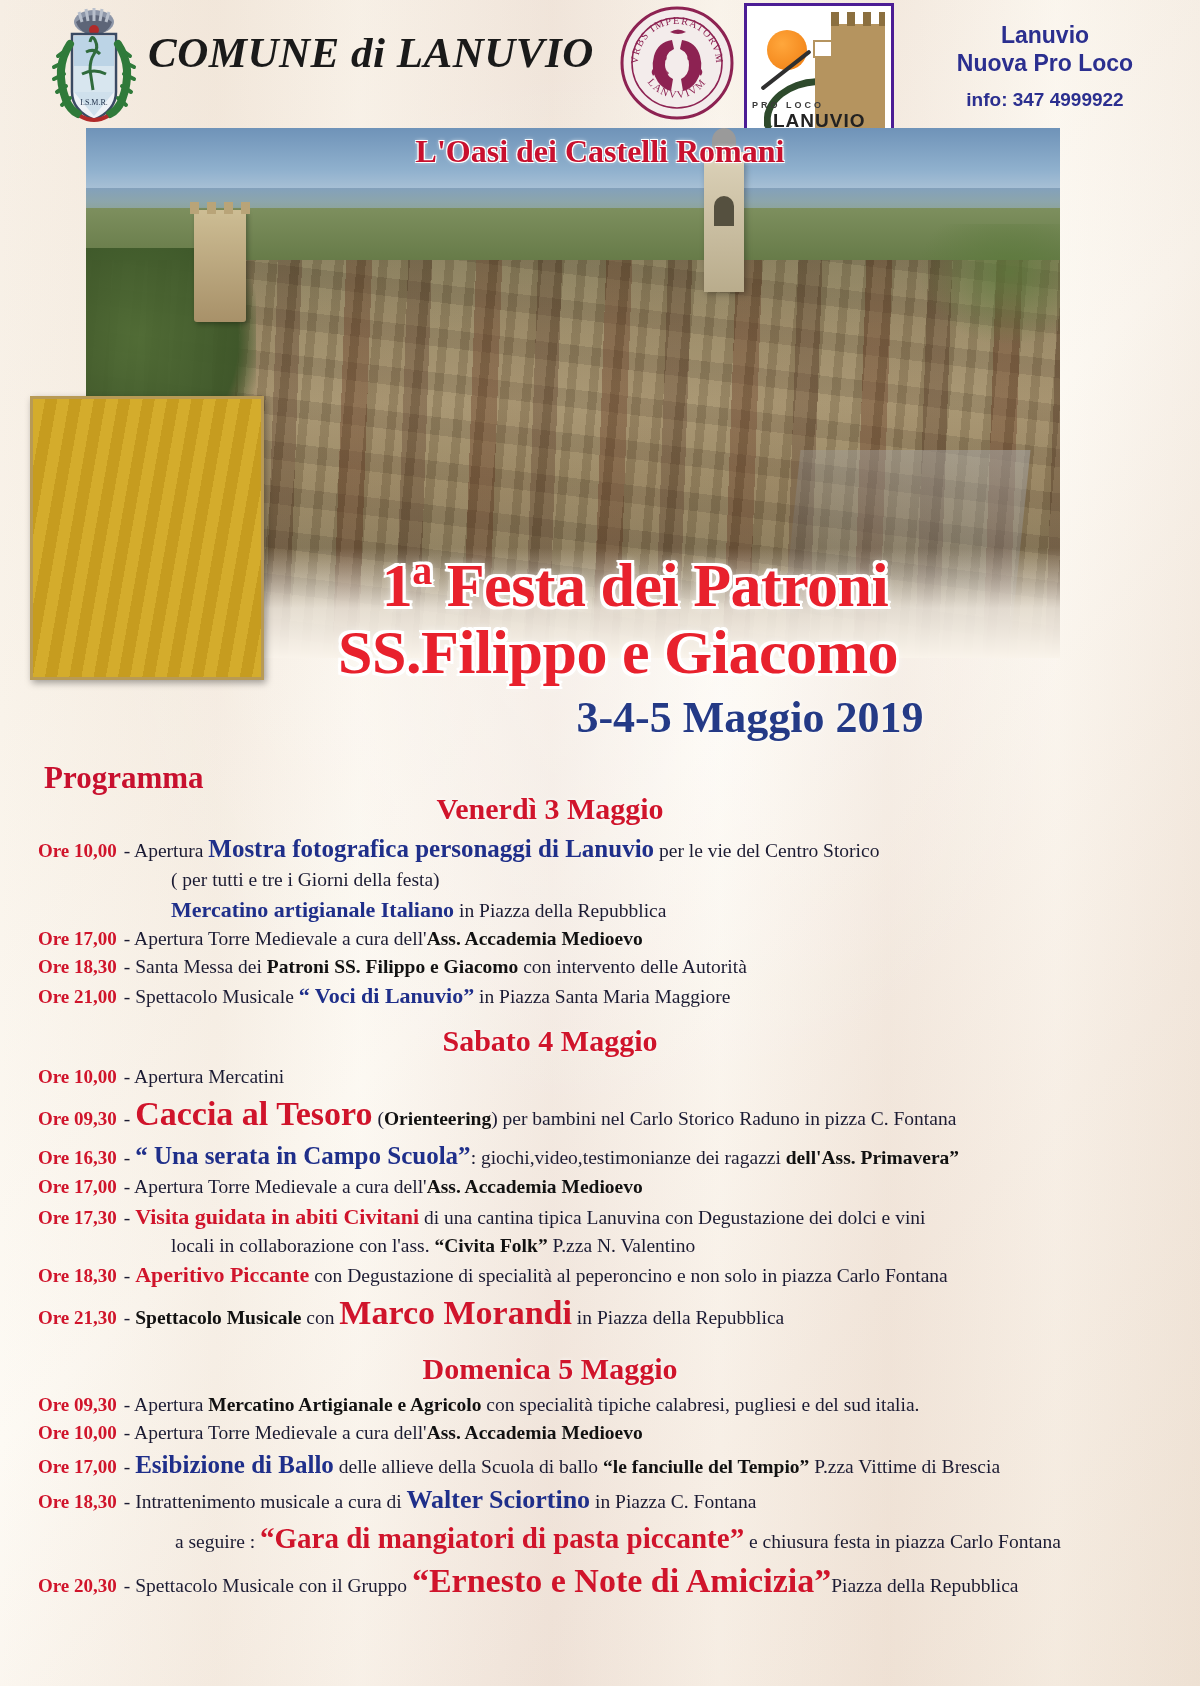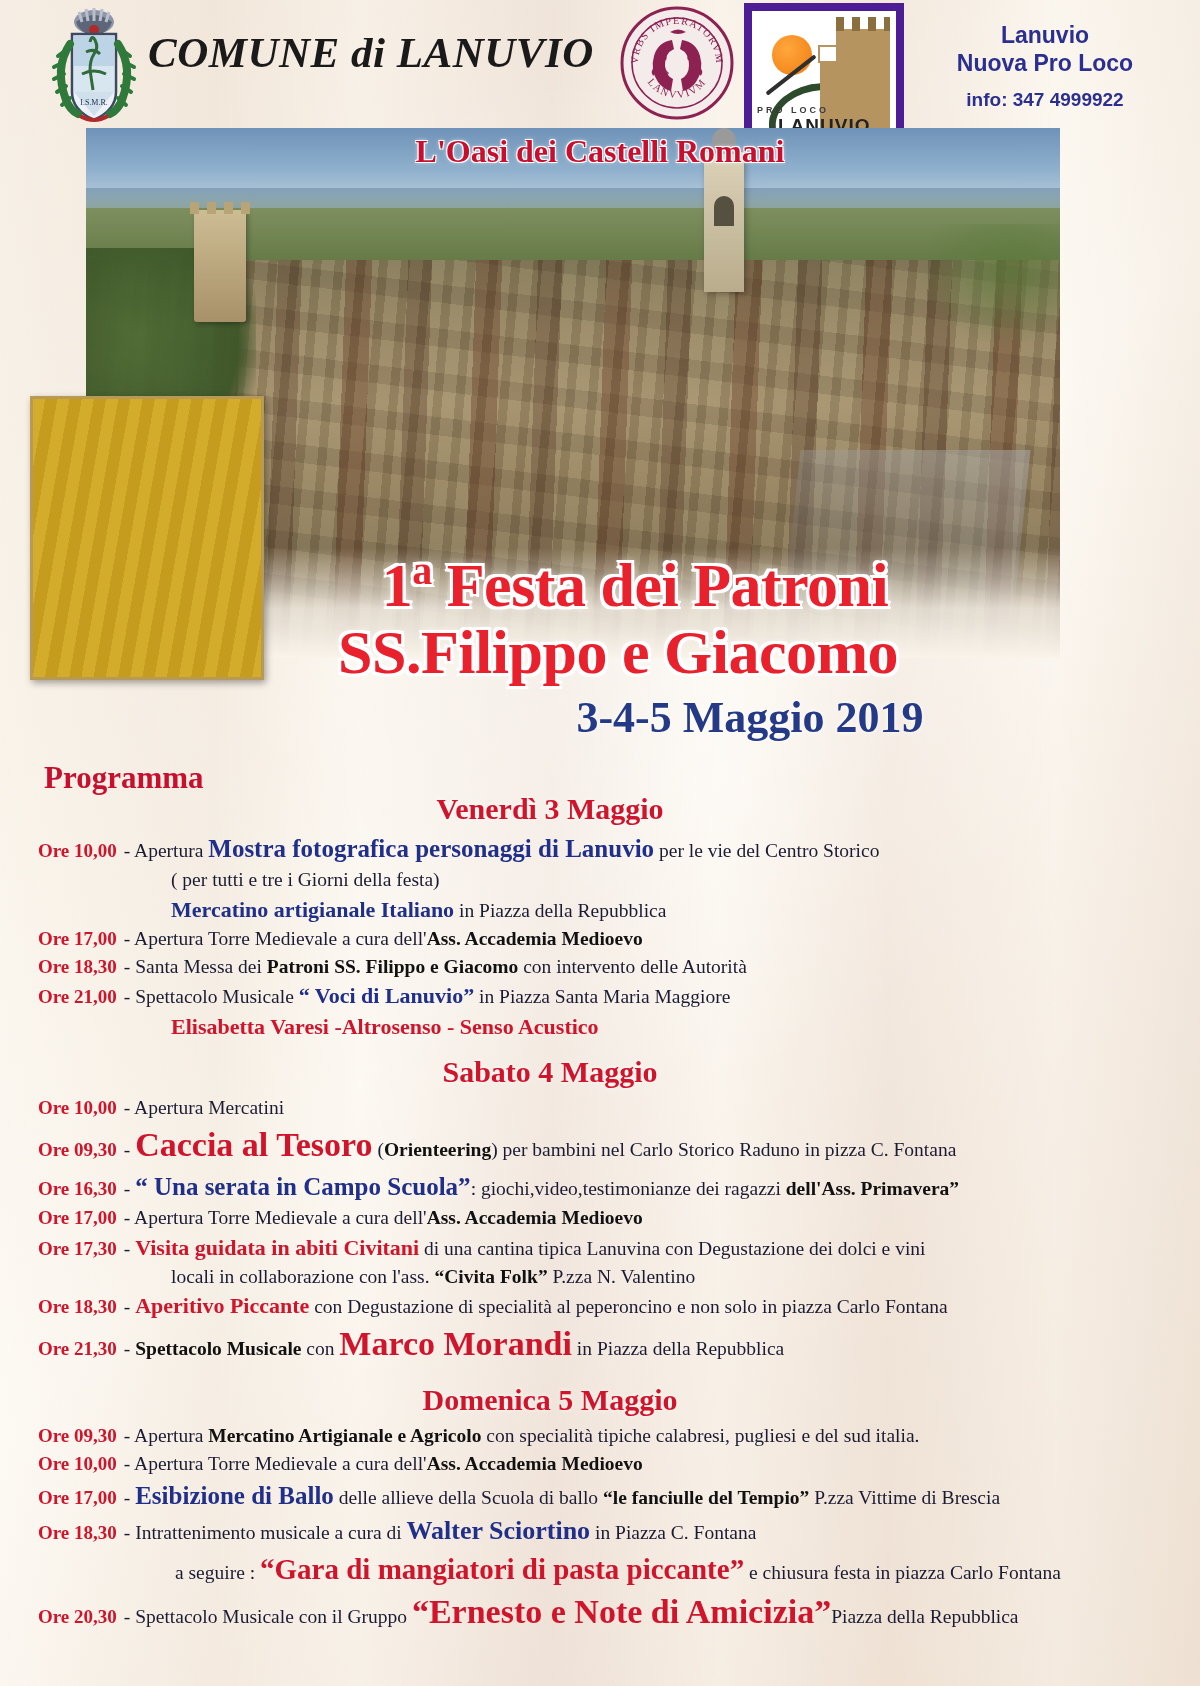--- a/index.html
+++ b/index.html
@@ -20,21 +20,21 @@
     background:radial-gradient(ellipse 60% 45% at 50% 35%,rgba(255,255,255,.35),rgba(255,255,255,0) 70%);}
 
   
   .header{position:absolute;left:0;top:0;width:1200px;height:128px;}
   .crest{position:absolute;left:46px;top:4px;width:96px;height:122px;}
   .comune-title{position:absolute;left:148px;top:28px;
     font-size:43px;font-weight:700;font-style:italic;letter-spacing:.5px;color:#1a1a1a;
     font-family:"Liberation Serif",serif;white-space:nowrap;}
   .janus{position:absolute;left:620px;top:6px;width:114px;height:114px;}
   .proloco{position:absolute;left:744px;top:3px;width:144px;height:124px;
-    border:8px solid #4c1d95;background:#fff;}
+    border:3px solid #4c1d95;background:#fff;}
   .proloco-inner{position:relative;width:100%;height:100%;overflow:hidden;}
   .pl-sun{position:absolute;left:20px;top:24px;width:40px;height:40px;border-radius:50%;
     background:radial-gradient(circle at 38% 35%,#ffa73c,#f07c10);}
   .pl-pen{position:absolute;left:8px;top:62px;width:62px;height:4px;background:#2f2f2f;
     transform:rotate(-38deg);border-radius:2px;}
   .pl-swoosh{position:absolute;left:16px;top:72px;width:96px;height:40px;
     border:7px solid #2e4a2c;border-radius:60% 60% 45% 45%/90% 90% 20% 20%;border-top-color:#2e4a2c;
     border-bottom-color:transparent;transform:rotate(-3deg);}
   .pl-tower{position:absolute;left:84px;top:18px;width:54px;height:106px;background:#b5945f;}
   .pl-tower:before{content:"";position:absolute;left:-16px;top:26px;width:18px;height:80px;background:#b5945f;}
@@ -287,23 +287,20 @@
       <span class="body"><span class="plain"> -  Apertura Torre Medievale a cura dell'</span><span class="b">Ass. Accademia Medioevo</span></span>
     </div>
     <div class="row">
       <span class="time">Ore 18,30</span>
       <span class="body"><span class="plain"> - Santa Messa dei </span><span class="b">Patroni  SS. Filippo e Giacomo</span><span class="plain"> con intervento delle Autorità</span></span>
     </div>
     <div class="row">
       <span class="time">Ore 21,00</span>
       <span class="body"><span class="plain"> - Spettacolo Musicale </span><span class="med-blue">“ Voci di Lanuvio”</span><span class="plain"> in Piazza Santa Maria Maggiore</span></span>
     </div>
-    <div class="row cont">
-      <span class="body"><span class="med-red">Elisabetta Varesi -Altrosenso - Senso Acustico</span></span>
-    </div>
     <div class="dayhead sat">Sabato 4 Maggio</div>
     <div class="row">
       <span class="time">Ore 10,00</span>
       <span class="body"><span class="plain"> -  Apertura Mercatini</span></span>
     </div>
     <div class="row">
       <span class="time">Ore 09,30</span>
       <span class="body"><span class="plain"> - </span><span class="xl-red">Caccia al Tesoro</span><span class="plain"> (</span><span class="b">Orienteering</span><span class="plain">) per bambini nel Carlo Storico Raduno in pizza C. Fontana</span></span>
     </div>
     <div class="row">

